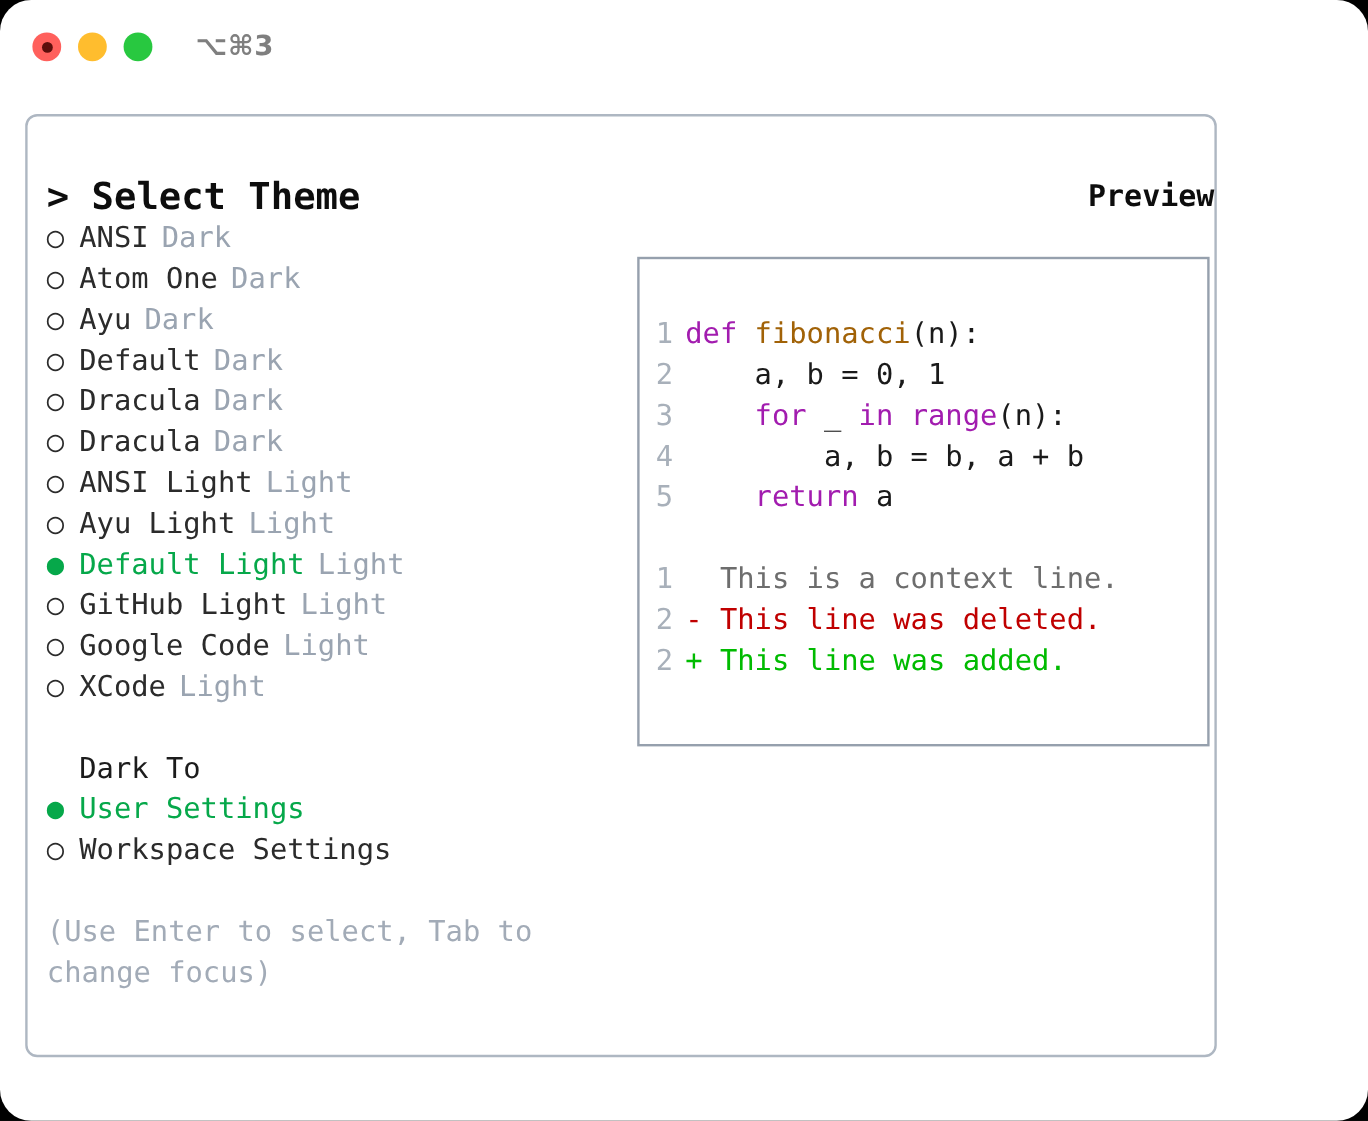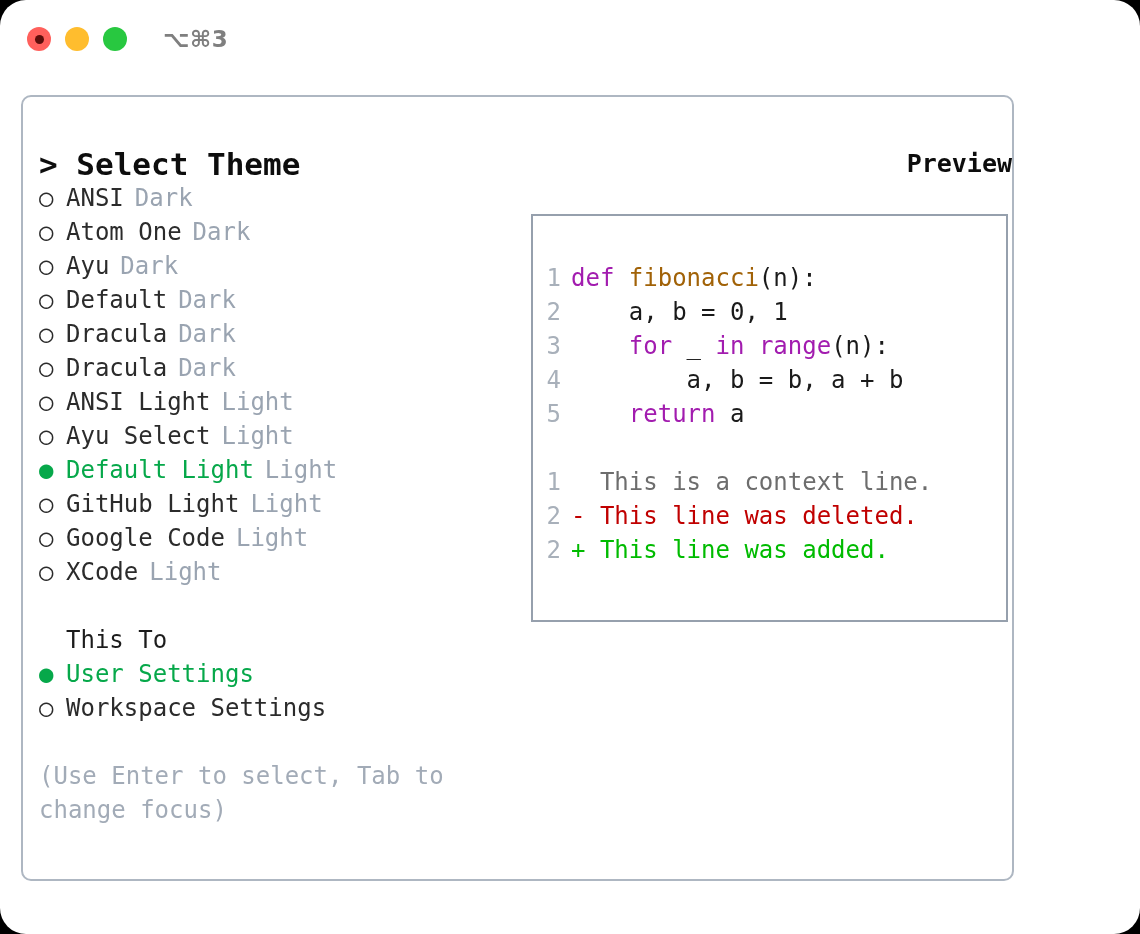--- a/index.html
+++ b/index.html
@@ -222,30 +222,30 @@
         <div class="section-head">&gt; Select Theme</div>
 
         <div class="opt-list" id="theme-list">
             <div class="opt-row"><span class="bullet">○</span><span class="opt-label">ANSI</span><span class="opt-tag">Dark</span></div>
             <div class="opt-row"><span class="bullet">○</span><span class="opt-label">Atom One</span><span class="opt-tag">Dark</span></div>
             <div class="opt-row"><span class="bullet">○</span><span class="opt-label">Ayu</span><span class="opt-tag">Dark</span></div>
             <div class="opt-row"><span class="bullet">○</span><span class="opt-label">Default</span><span class="opt-tag">Dark</span></div>
             <div class="opt-row"><span class="bullet">○</span><span class="opt-label">Dracula</span><span class="opt-tag">Dark</span></div>
             <div class="opt-row"><span class="bullet">○</span><span class="opt-label">Dracula</span><span class="opt-tag">Dark</span></div>
             <div class="opt-row"><span class="bullet">○</span><span class="opt-label">ANSI Light</span><span class="opt-tag">Light</span></div>
-            <div class="opt-row"><span class="bullet">○</span><span class="opt-label">Ayu Select</span><span class="opt-tag">Light</span></div>
+            <div class="opt-row"><span class="bullet">○</span><span class="opt-label">Ayu Light</span><span class="opt-tag">Light</span></div>
             <div class="opt-row selected"><span class="bullet">●</span><span class="opt-label">Default Light</span><span class="opt-tag">Light</span></div>
             <div class="opt-row"><span class="bullet">○</span><span class="opt-label">GitHub Light</span><span class="opt-tag">Light</span></div>
             <div class="opt-row"><span class="bullet">○</span><span class="opt-label">Google Code</span><span class="opt-tag">Light</span></div>
             <div class="opt-row"><span class="bullet">○</span><span class="opt-label">XCode</span><span class="opt-tag">Light</span></div>
           </div>
 
         <div class="spacer-block"></div>
 
-        <div class="apply-head">This To</div>
+        <div class="apply-head">Dark To</div>
 
         <div class="opt-list" id="apply-list">
             <div class="opt-row selected"><span class="bullet">●</span><span class="opt-label">User Settings</span></div>
             <div class="opt-row"><span class="bullet">○</span><span class="opt-label">Workspace Settings</span></div>
           </div>
 
         <div class="hint">(Use Enter to select, Tab to change focus)</div>
       </div>
 
       <div class="right-col">

